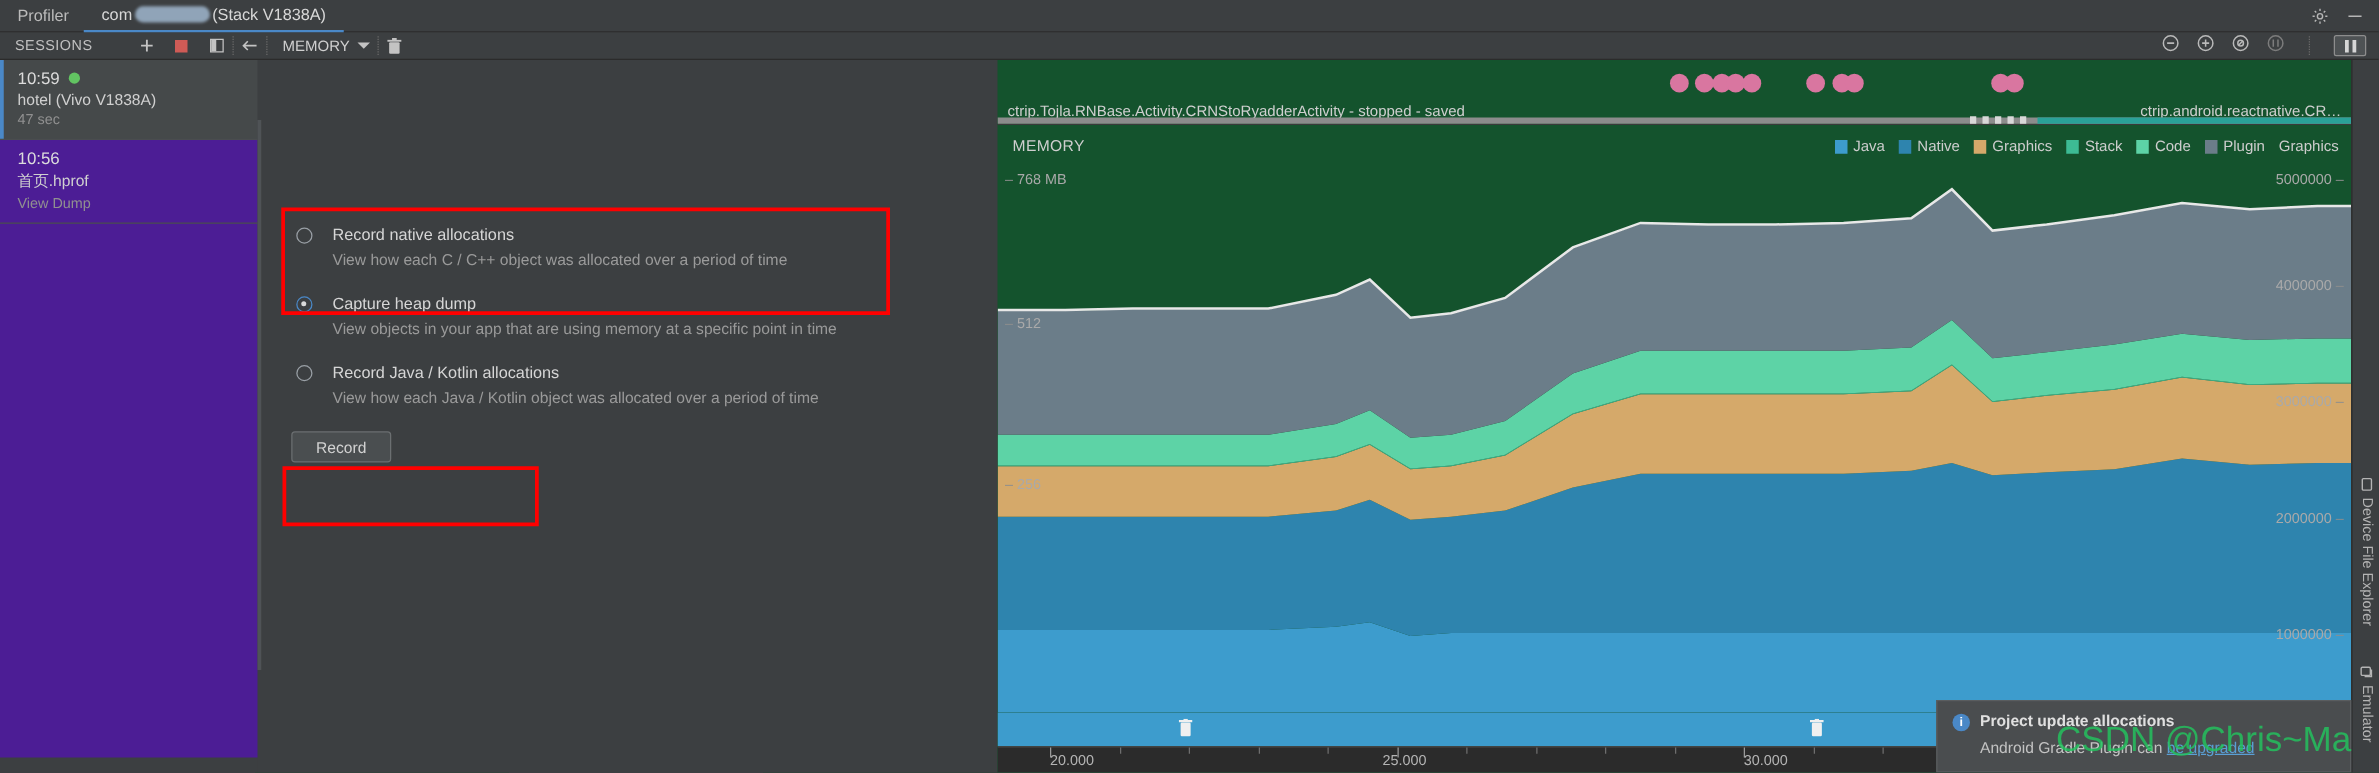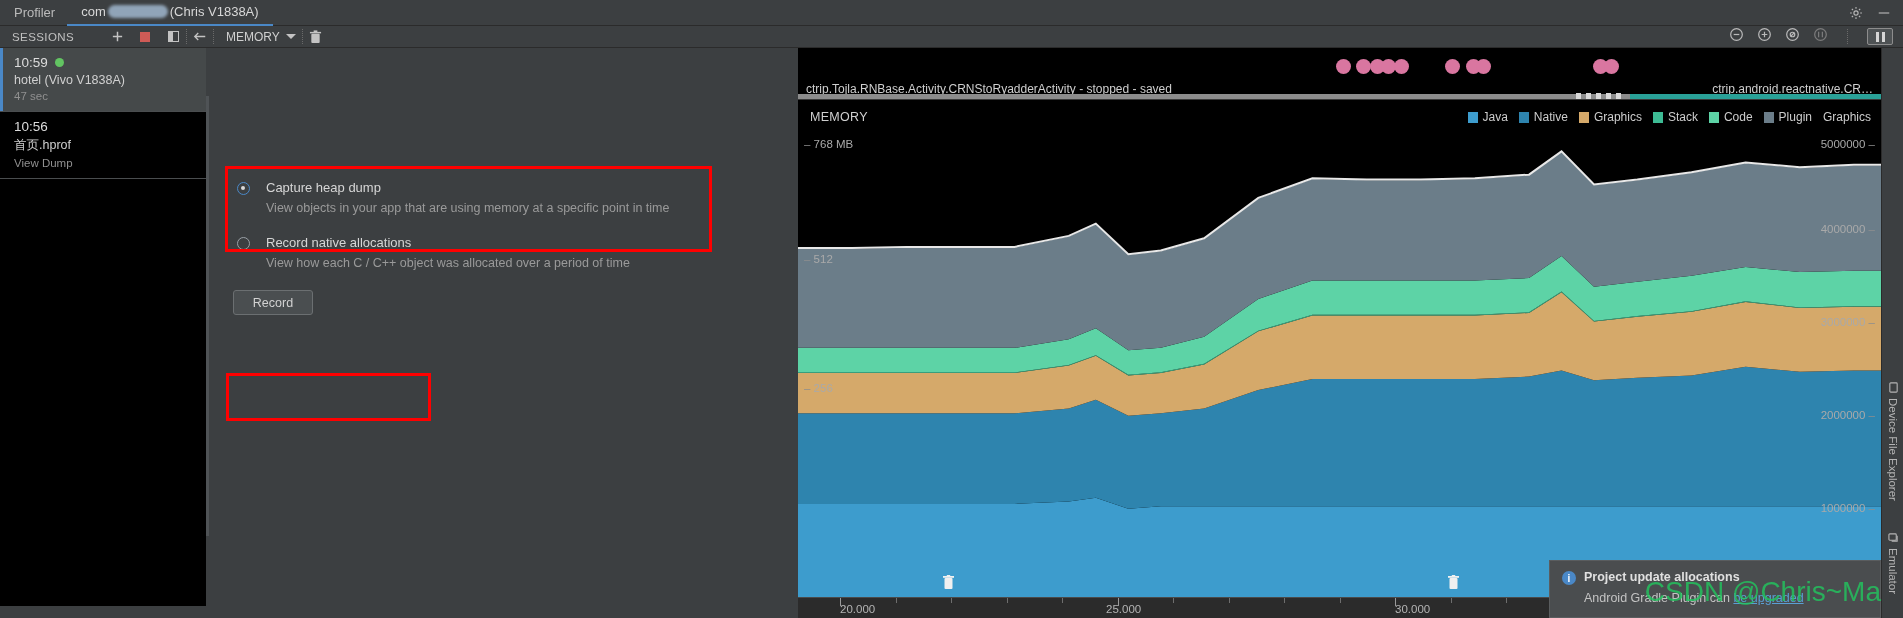--- a/index.html
+++ b/index.html
@@ -65,21 +65,21 @@
   .pause-btn {
     width: 26px; height: 17px; border: 1px solid #8d8d8d; border-radius: 2px;
     background: #4e5254; display: flex; align-items: center;
     justify-content: center; gap: 3px;
   }
   .pause-btn i { display: block; width: 3px; height: 10px; background: #d6d6d6; }
 
   
   .sessions {
     position: absolute; left: 0; top: 48px; width: 221px; bottom: 12px;
-    background: #000000; border-right: 1px solid #2b2b2b;
+    background: #4c1d95; border-right: 1px solid #2b2b2b;
   }
   .session {
     position: relative; padding: 7px 10px 9px 14px;
     border-bottom: 1px solid #4a4d4f;
   }
   .session.selected { background: #45494a; }
   .session.selected::before {
     content: ""; position: absolute; left: 0; top: 0; bottom: 0;
     width: 3px; background: #4a88c7;
   }
@@ -116,21 +116,21 @@
   }
   .annot {
     position: absolute; border: 3px solid #ff0000; pointer-events: none;
   }
   #annot-heap { left: 19px; top: 118px; width: 487px; height: 86px; }
   #annot-record { left: 20px; top: 325px; width: 205px; height: 48px; }
 
   
   .timeline {
     position: absolute; left: 798px; top: 48px; right: 22px; bottom: 0;
-    background: #000000; overflow: hidden;
+    background: #14532d; overflow: hidden;
   }
   .events-strip {
     position: relative; height: 52px; width: 100%;
     border-bottom: 1px solid #3a3a3a;
   }
   .touch-dot {
     position: absolute; top: 11px; width: 15px; height: 15px;
     border-radius: 50%; background: #d976a0;
   }
   .activity-lbl {
@@ -207,21 +207,21 @@
 </head>
 <body>
 
 <div id="app">
 
   <div class="titlebar">
     <span class="tb-label">Profiler</span>
     <div class="tb-tab">
       <span>com</span>
       <span class="blurpkg"></span>
-      <span>(Chris V1838A)</span>
+      <span>(Stack V1838A)</span>
     </div>
     <div class="tb-right">
       <span>
         <svg width="14" height="14" viewBox="0 0 16 16" fill="none" stroke="#b6b6b6" stroke-width="1.3">
           <circle cx="8" cy="8" r="2.4"></circle>
           <path d="M8 1.2v2M8 12.8v2M1.2 8h2M12.8 8h2M3.2 3.2l1.4 1.4M11.4 11.4l1.4 1.4M12.8 3.2l-1.4 1.4M4.6 11.4l-1.4 1.4"></path>
         </svg>
       </span>
       <span>
         <svg width="14" height="14" viewBox="0 0 16 16" stroke="#b6b6b6" stroke-width="1.3">
@@ -314,31 +314,36 @@
       <div class="s-name">首页.hprof</div>
       <div class="s-sub">View Dump</div>
     </div>
   </div>
 
   <div class="center">
     <div class="scroll-left"></div>
     <div class="capture-box">
 
       <div class="opt">
+        <span class="radio"></span>
+        <div class="opt-title">Record native allocations</div>
+        <div class="opt-desc">View how each C / C++ object was allocated over a period of time</div>
+      </div>
+
+      <div class="opt">
         <span class="radio on"></span>
         <div class="opt-title">Capture heap dump</div>
         <div class="opt-desc">View objects in your app that are using memory at a specific point in time</div>
       </div>
 
       <div class="opt">
         <span class="radio"></span>
-        <div class="opt-title">Record native allocations</div>
-        <div class="opt-desc">View how each C / C++ object was allocated over a period of time</div>
-      </div>
-
+        <div class="opt-title">Record Java / Kotlin allocations</div>
+        <div class="opt-desc">View how each Java / Kotlin object was allocated over a period of time</div>
+      </div>
 
       <button class="record-btn">Record</button>
     </div>
 
     <div class="annot" id="annot-heap"></div>
     <div class="annot" id="annot-record"></div>
   </div>
 
   <div class="timeline">
 

